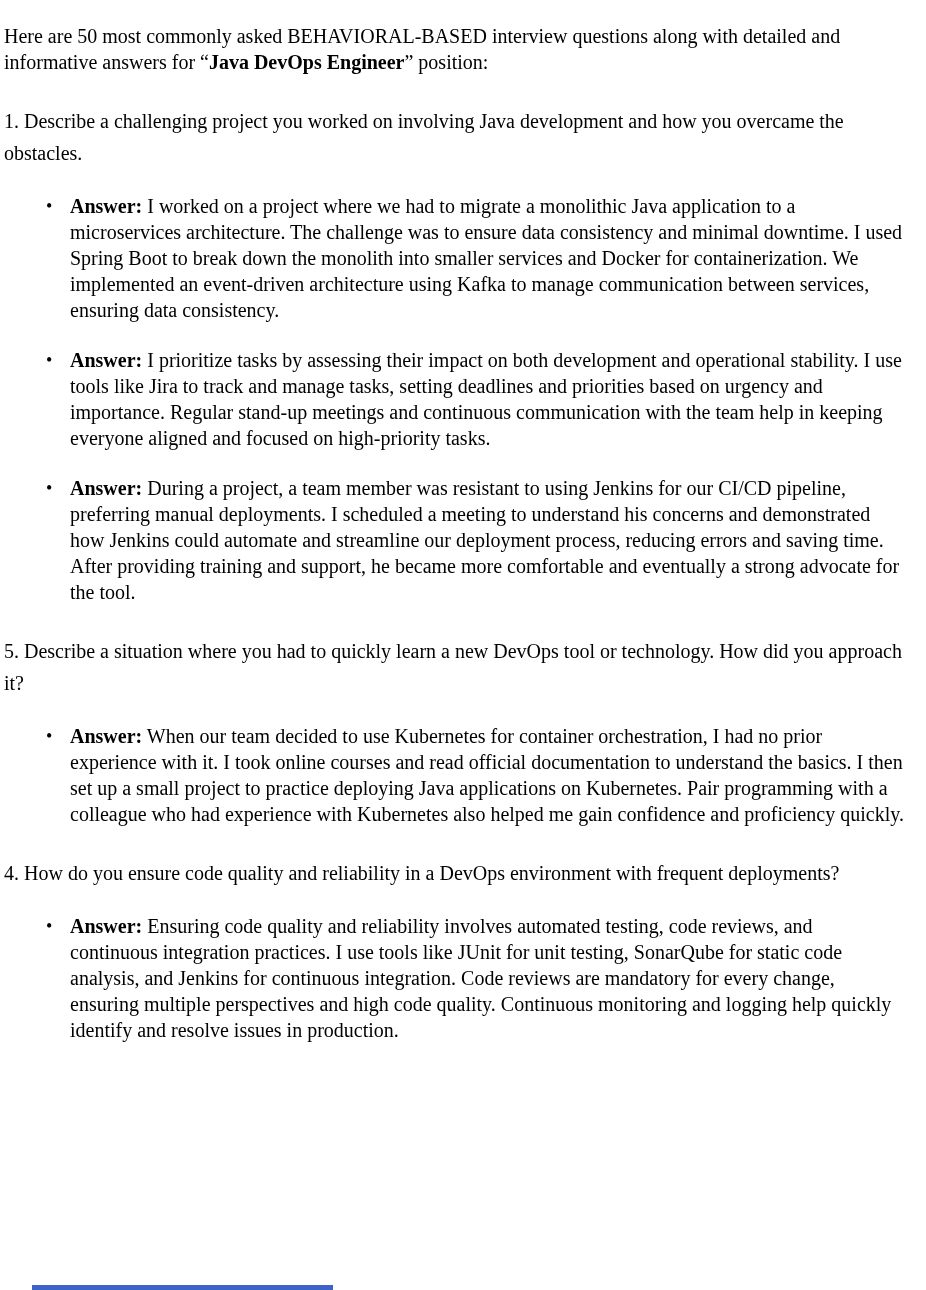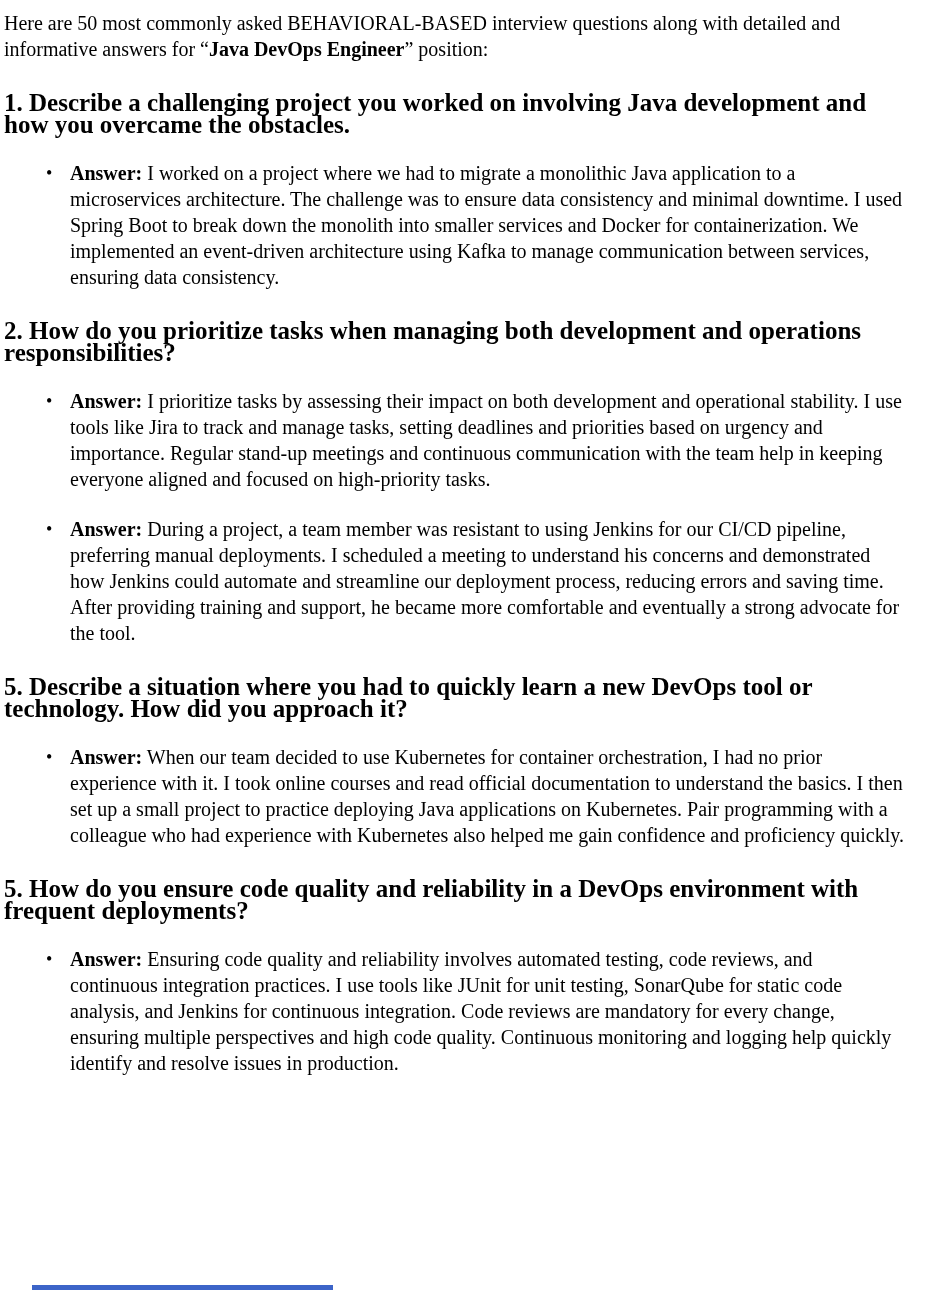--- a/index.html
+++ b/index.html
@@ -8,27 +8,27 @@
     width: 926px;
     height: 1290px;
     background: #ffffff;
     overflow: hidden;
     font-family: "Liberation Serif", "DejaVu Serif", serif;
     font-size: 20px;
     line-height: 26px;
     color: #000000;
   }
   .doc {
-    padding: 10px 22px 0 4px;
+    padding: 23px 22px 0 4px;
   }
   .intro { margin: 0; }
   .question {
-    font-size: 25px;
-    line-height: 22px;
-    font-weight: bold;
+    font-size: 20px;
+    line-height: 32px;
+    font-weight: normal;
     margin: 30px 0 0 0;
   }
   .answer-list {
     list-style: none;
     margin: 24px 0 0 0;
     padding: 0 0 0 66px;
   }
   .answer-item { position: relative; }
   .bullet {
     position: absolute;
@@ -55,21 +55,20 @@
 
     <h3 class="question">1. Describe a challenging project you worked on involving Java development and how you overcame the obstacles.</h3>
     <ul class="answer-list">
       <li class="answer-item">
         <span class="bullet">•</span>
         <strong>Answer:</strong>
         <span>I worked on a project where we had to migrate a monolithic Java application to a microservices architecture. The challenge was to ensure data consistency and minimal downtime. I used Spring Boot to break down the monolith into smaller services and Docker for containerization. We implemented an event-driven architecture using Kafka to manage communication between services, ensuring data consistency.</span>
       </li>
     </ul>
 
-    <h3 class="question">2. How do you prioritize tasks when managing both development and operations responsibilities?</h3>
     <ul class="answer-list">
       <li class="answer-item">
         <span class="bullet">•</span>
         <strong>Answer:</strong>
         <span>I prioritize tasks by assessing their impact on both development and operational stability. I use tools like Jira to track and manage tasks, setting deadlines and priorities based on urgency and importance. Regular stand-up meetings and continuous communication with the team help in keeping everyone aligned and focused on high-priority tasks.</span>
       </li>
     </ul>
 
     <ul class="answer-list">
       <li class="answer-item">
@@ -81,21 +80,21 @@
 
     <h3 class="question">5. Describe a situation where you had to quickly learn a new DevOps tool or technology. How did you approach it?</h3>
     <ul class="answer-list">
       <li class="answer-item">
         <span class="bullet">•</span>
         <strong>Answer:</strong>
         <span>When our team decided to use Kubernetes for container orchestration, I had no prior experience with it. I took online courses and read official documentation to understand the basics. I then set up a small project to practice deploying Java applications on Kubernetes. Pair programming with a colleague who had experience with Kubernetes also helped me gain confidence and proficiency quickly.</span>
       </li>
     </ul>
 
-    <h3 class="question">5. How do you ensure code quality and reliability in a DevOps environment with frequent deployments?</h3>
+    <h3 class="question">4. How do you ensure code quality and reliability in a DevOps environment with frequent deployments?</h3>
     <ul class="answer-list">
       <li class="answer-item">
         <span class="bullet">•</span>
         <strong>Answer:</strong>
         <span>Ensuring code quality and reliability involves automated testing, code reviews, and continuous integration practices. I use tools like JUnit for unit testing, SonarQube for static code analysis, and Jenkins for continuous integration. Code reviews are mandatory for every change, ensuring multiple perspectives and high code quality. Continuous monitoring and logging help quickly identify and resolve issues in production.</span>
       </li>
     </ul>
 
   </div>
 

